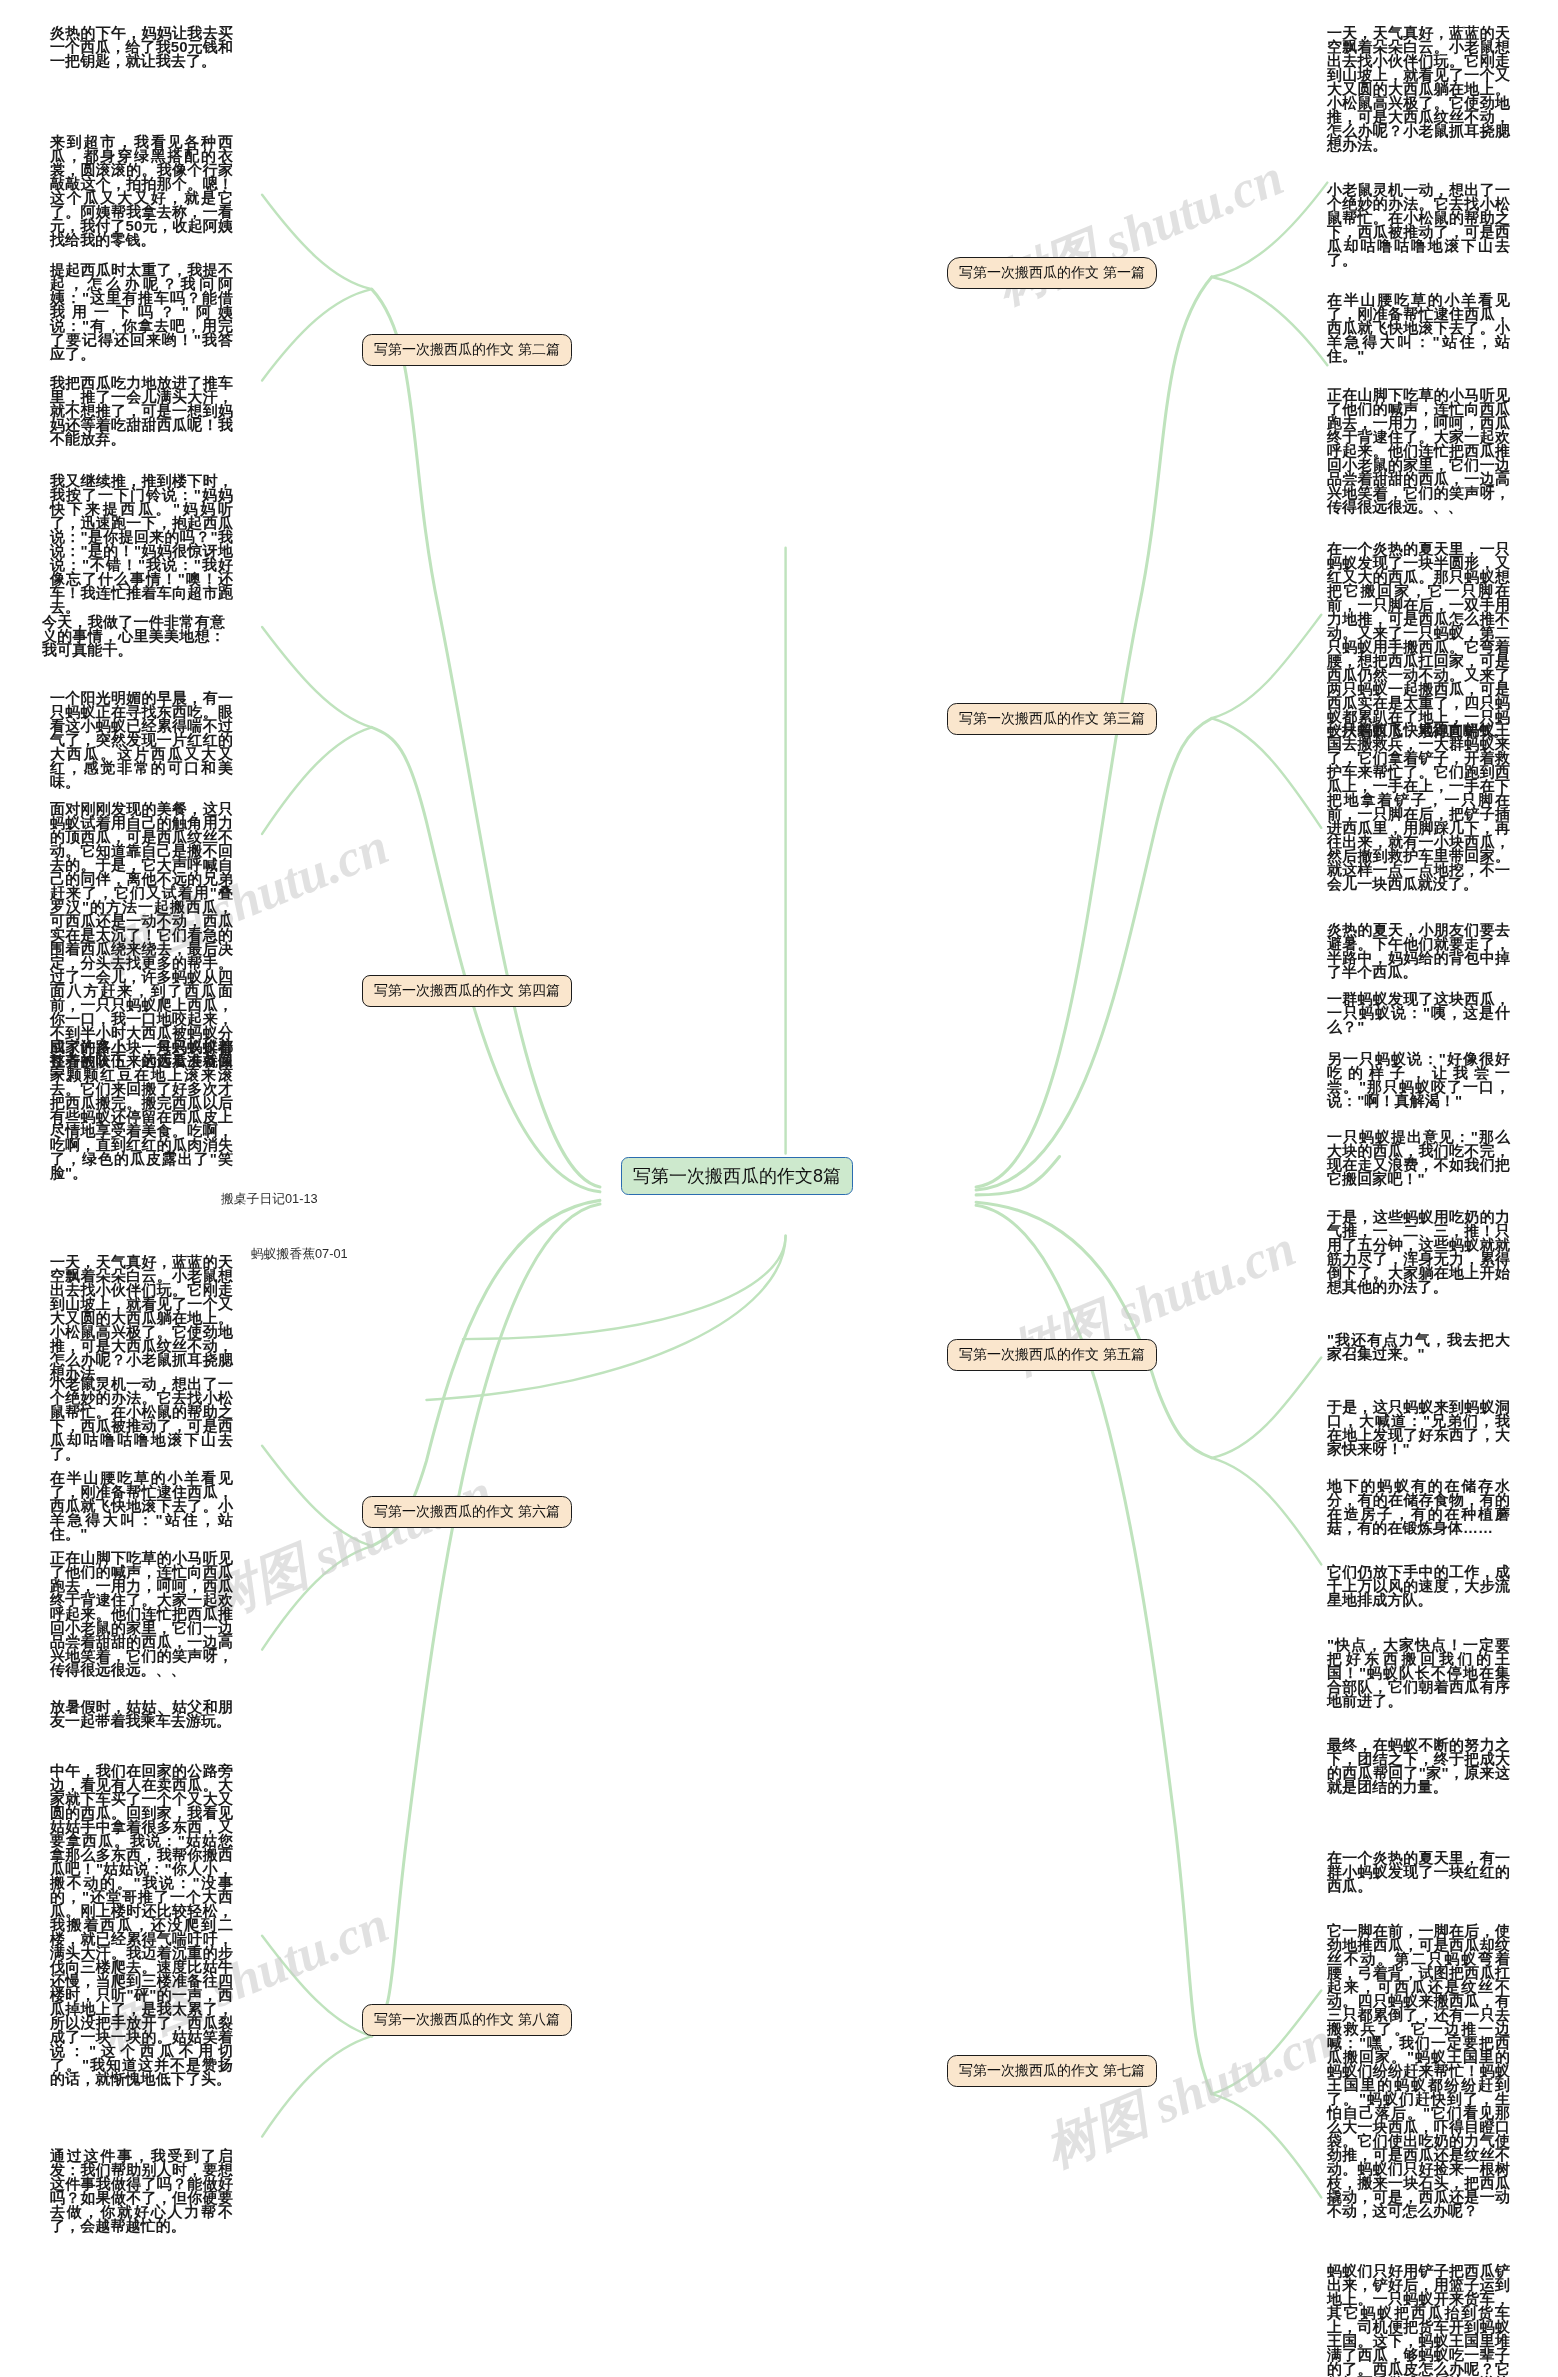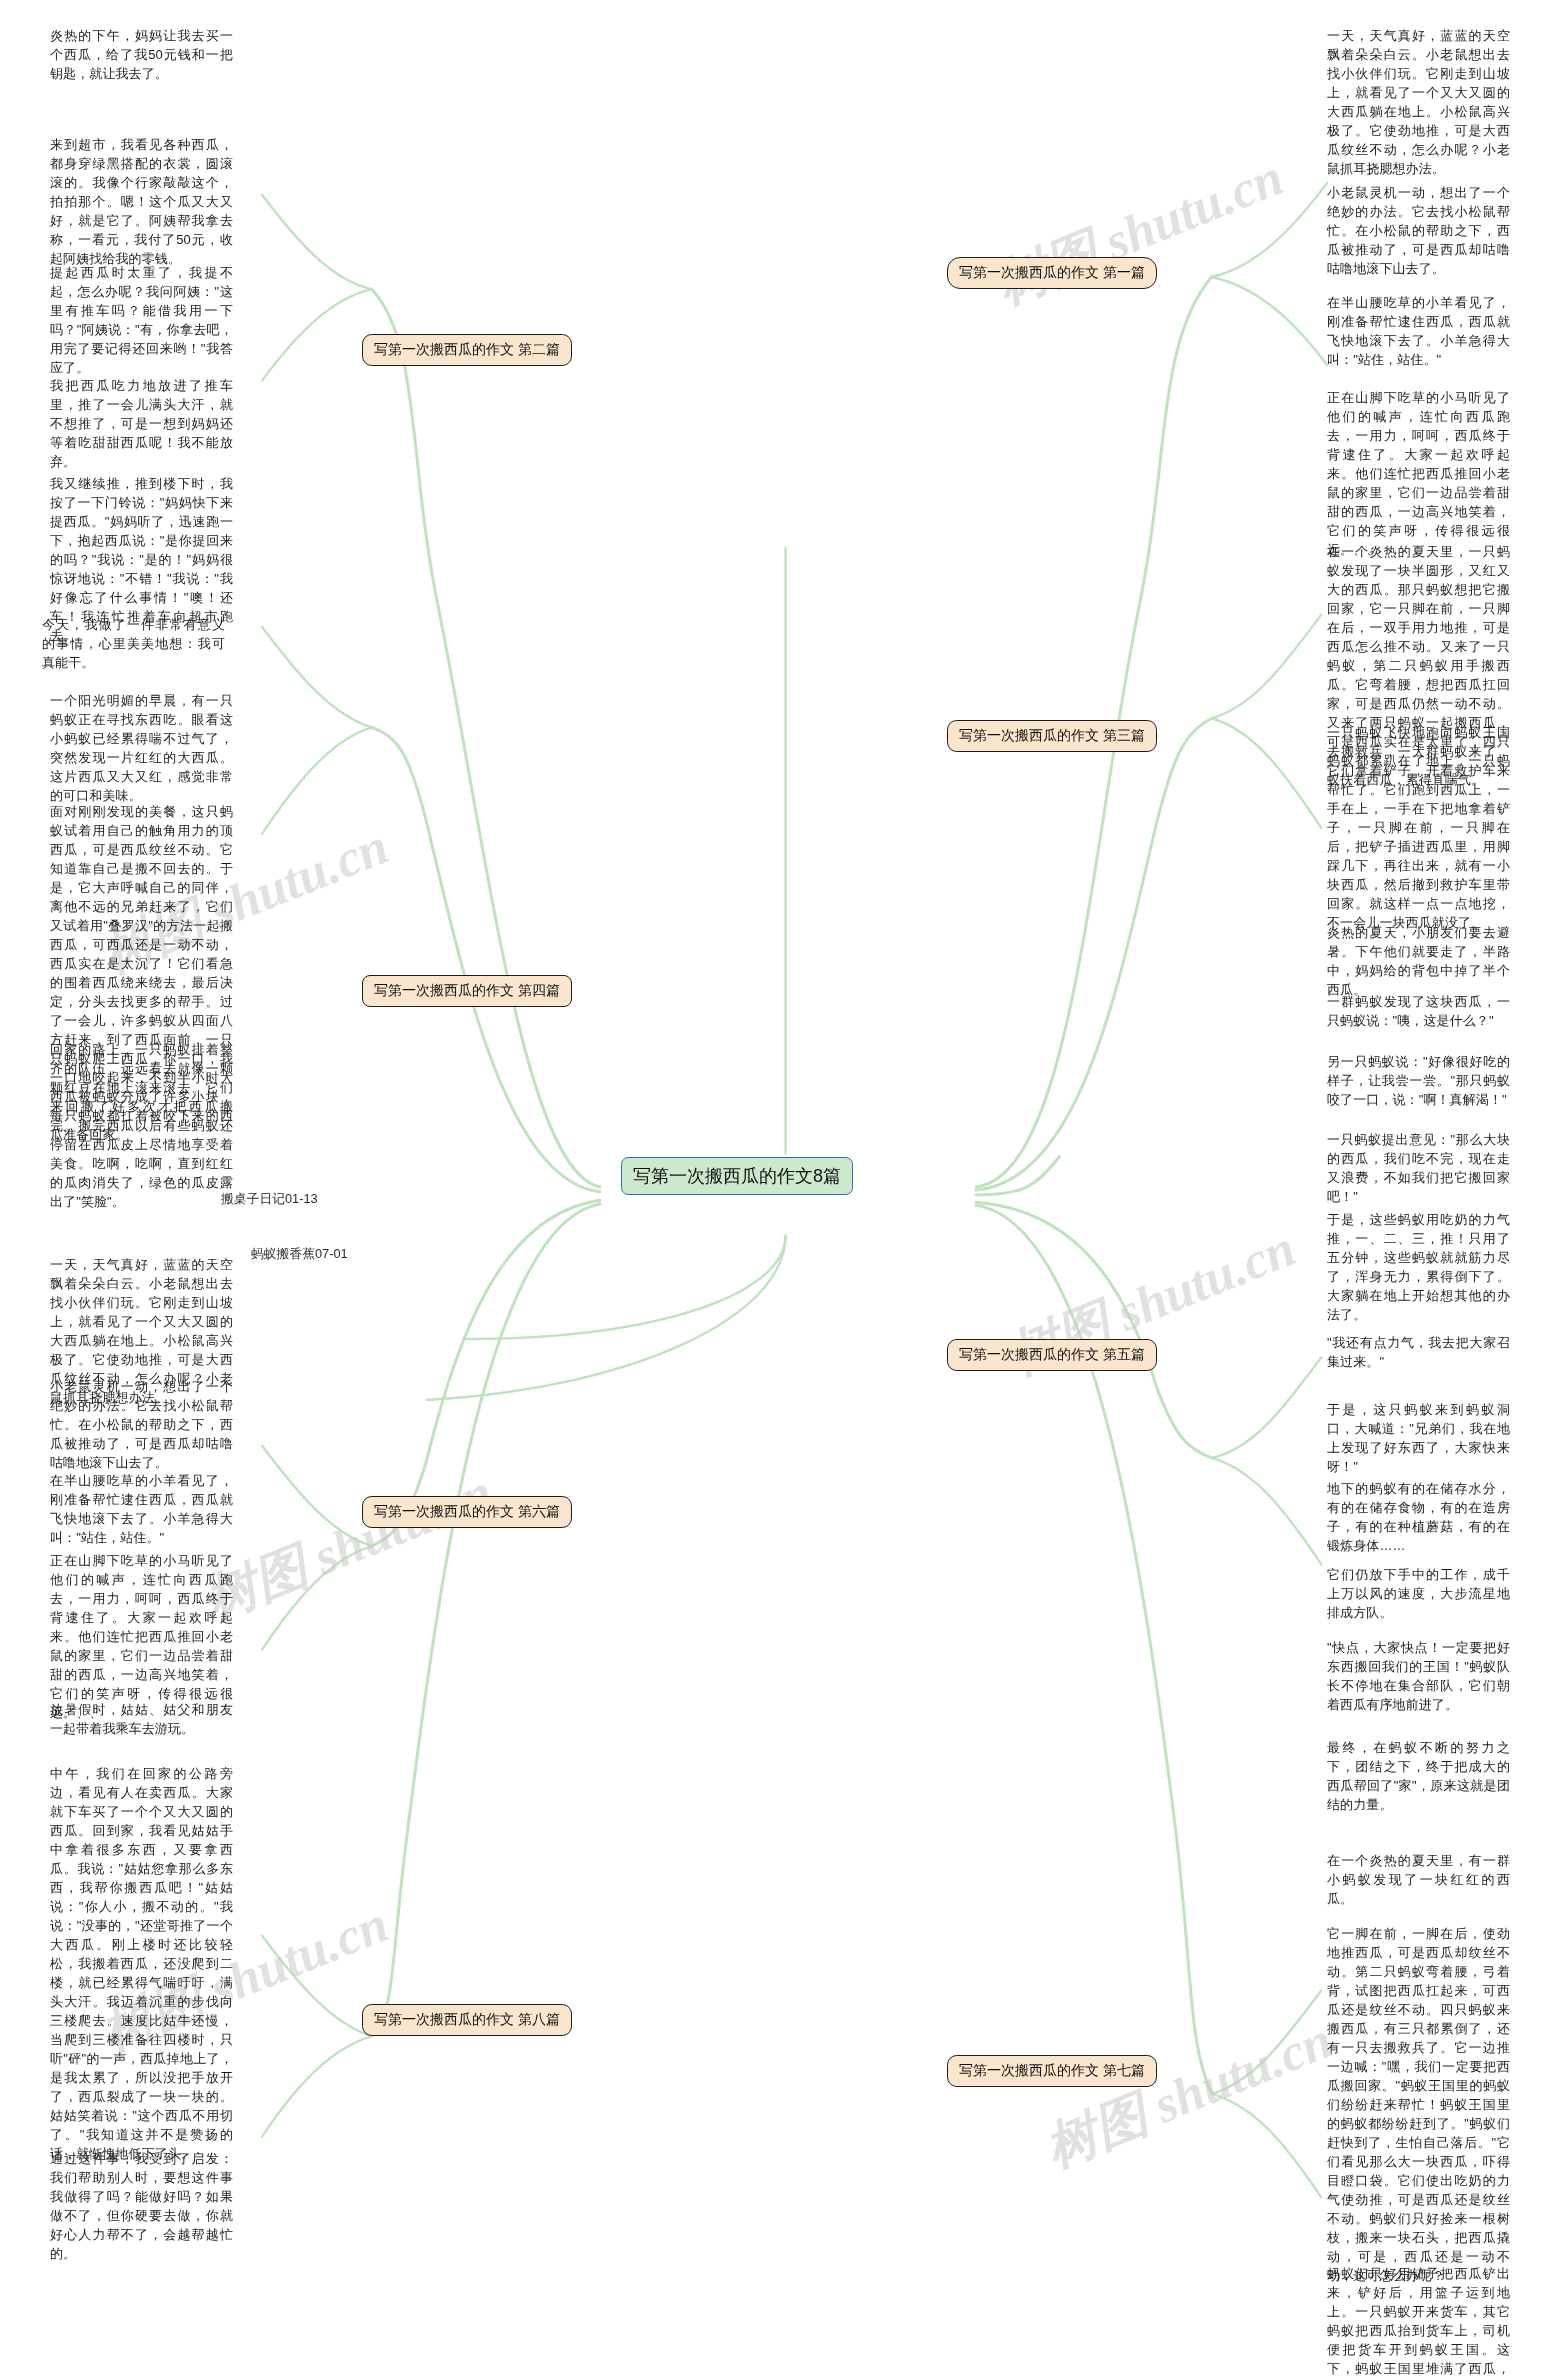--- a/index.html
+++ b/index.html
@@ -33,26 +33,27 @@
     font-weight: 700;
     white-space: nowrap;
     transform: rotate(-22deg);
     transform-origin: left top;
     user-select: none;
   }
   .para {
     position: absolute;
     z-index: 3;
     color: #1b1b1b;
-    font-size: 13px;
-    line-height: 19px;
+    font-size: 15px;
+    line-height: 14px;
     letter-spacing: 0.1px;
     text-align: justify;
     white-space: normal;
     word-break: break-all;
+    font-weight: bold;
   }
   .leafnote {
     position: absolute;
     z-index: 3;
     color: #2b2b2b;
     font-size: 12.8px;
     line-height: 18px;
     white-space: nowrap;
   }
   .node {
@@ -169,21 +170,21 @@
   <div class="para" style="left:1327px; top:1738px; width:183px;">最终，在蚂蚁不断的努力之下，团结之下，终于把成大的西瓜帮回了"家"，原来这就是团结的力量。</div>
   <div class="para" style="left:1327px; top:1851px; width:183px;">在一个炎热的夏天里，有一群小蚂蚁发现了一块红红的西瓜。</div>
   <div class="para" style="left:1327px; top:1924px; width:183px;">它一脚在前，一脚在后，使劲地推西瓜，可是西瓜却纹丝不动。第二只蚂蚁弯着腰，弓着背，试图把西瓜扛起来，可西瓜还是纹丝不动。四只蚂蚁来搬西瓜，有三只都累倒了，还有一只去搬救兵了。它一边推一边喊："嘿，我们一定要把西瓜搬回家。"蚂蚁王国里的蚂蚁们纷纷赶来帮忙！蚂蚁王国里的蚂蚁都纷纷赶到了。"蚂蚁们赶快到了，生怕自己落后。"它们看见那么大一块西瓜，吓得目瞪口袋。它们使出吃奶的力气使劲推，可是西瓜还是纹丝不动。蚂蚁们只好捡来一根树枝，搬来一块石头，把西瓜撬动，可是，西瓜还是一动不动，这可怎么办呢？</div>
   <div class="para" style="left:1327px; top:2264px; width:183px;">蚂蚁们只好用铲子把西瓜铲出来，铲好后，用篮子运到地上。一只蚂蚁开来货车，其它蚂蚁把西瓜抬到货车上，司机便把货车开到蚂蚁王国。这下，蚂蚁王国里堆满了西瓜，够蚂蚁吃一辈子的了。西瓜皮怎么办呢？它们把西瓜做成了摇篮，送给刚出生的宝宝们。</div>
 
   <div class="leafnote" style="left:221px; top:1190px;">搬桌子日记01-13</div>
   <div class="leafnote" style="left:221px; top:1245px;margin-left:30px;">蚂蚁搬香蕉07-01</div>
 
   <div class="node branch" style="left:947px; top:257px;border-radius:13px;">写第一次搬西瓜的作文 第一篇</div>
   <div class="node branch" style="left:362px;  top:334px;">写第一次搬西瓜的作文 第二篇</div>
-  <div class="node branch" style="left:947px; top:720px;">写第一次搬西瓜的作文 第三篇</div>
+  <div class="node branch" style="left:947px; top:703px;">写第一次搬西瓜的作文 第三篇</div>
   <div class="node branch" style="left:362px;  top:975px;border-radius:8px;">写第一次搬西瓜的作文 第四篇</div>
   <div class="node branch" style="left:947px; top:1339px;">写第一次搬西瓜的作文 第五篇</div>
   <div class="node branch" style="left:362px;  top:1496px;">写第一次搬西瓜的作文 第六篇</div>
   <div class="node branch" style="left:947px; top:2055px;">写第一次搬西瓜的作文 第七篇</div>
   <div class="node branch" style="left:362px;  top:2004px;">写第一次搬西瓜的作文 第八篇</div>
 
   <div class="node root" style="left:621px; top:1157px;">写第一次搬西瓜的作文8篇</div>
 
 </div>
 

